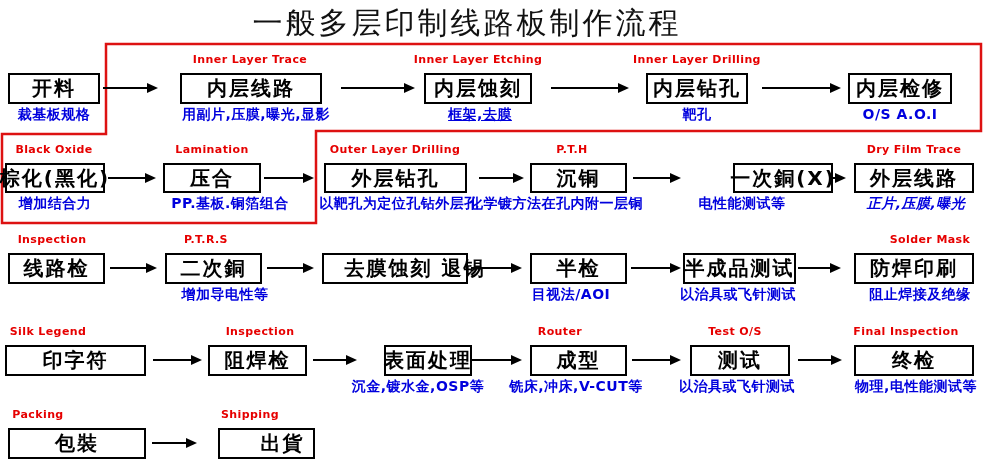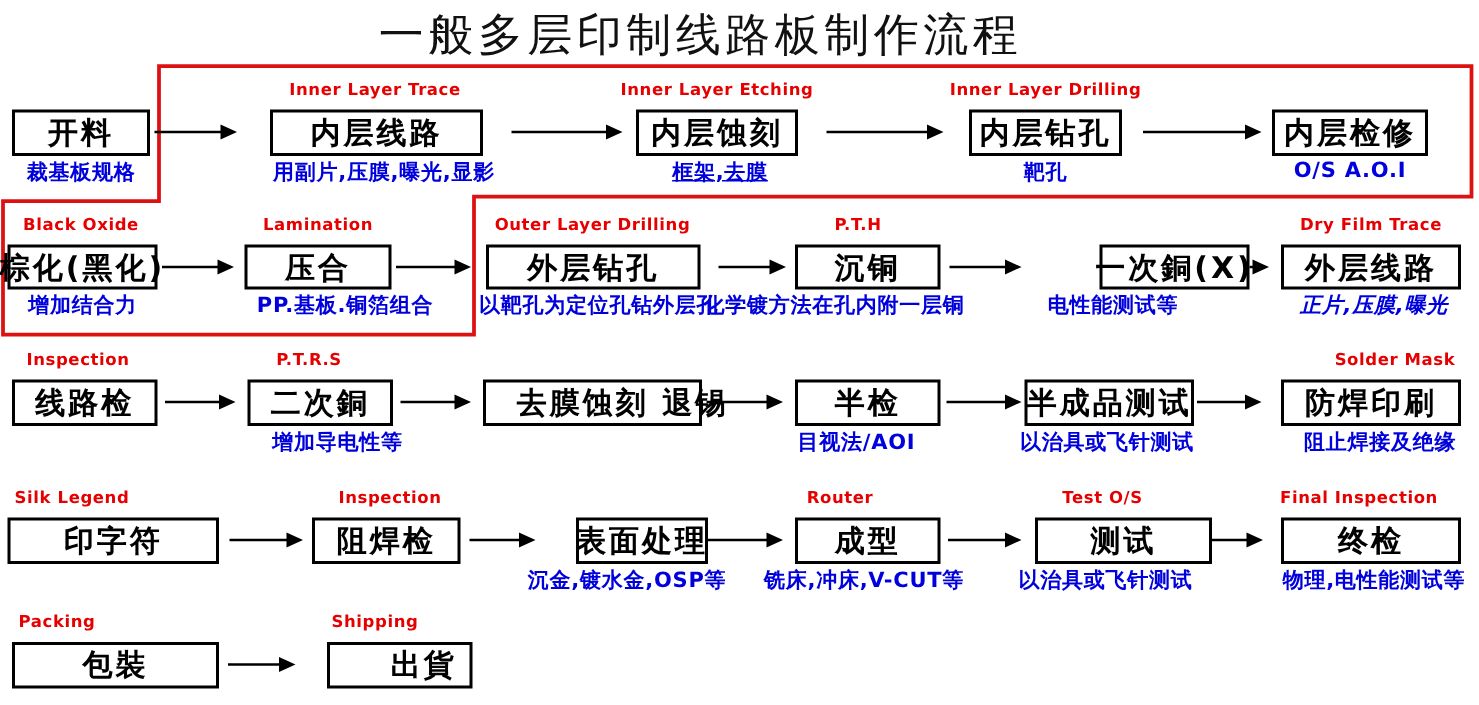--- a/index.html
+++ b/index.html
@@ -165,21 +165,21 @@
     <div class="plabel" style="left: 260px; top: 325px;">Inspection</div>
     <div class="pbox" style="left: 384px; top: 345px; width: 88px; height: 31px;">
       <span>表面处理</span>
     </div>
     <div class="pdesc" style="left: 418px; top: 378px;">沉金,镀水金,OSP等</div>
     <div class="pbox" style="left: 530px; top: 345px; width: 97px; height: 31px;">
       <span>成型</span>
     </div>
     <div class="plabel" style="left: 560px; top: 325px;">Router</div>
     <div class="pdesc" style="left: 576px; top: 378px;">铣床,冲床,V-CUT等</div>
-    <div class="pbox" style="left: 690px; top: 345px; width: 118px; height: 31px;">
+    <div class="pbox" style="left: 690px; top: 345px; width: 100px; height: 31px;">
       <span>测试</span>
     </div>
     <div class="plabel" style="left: 735px; top: 325px;">Test  O/S</div>
     <div class="pdesc" style="left: 737px; top: 378px;">以治具或飞针测试</div>
     <div class="pbox" style="left: 854px; top: 345px; width: 120px; height: 31px;">
       <span>终检</span>
     </div>
     <div class="plabel" style="left: 906px; top: 325px;">Final Inspection</div>
     <div class="pdesc" style="left: 916px; top: 378px;">物理,电性能测试等</div>
     <div class="pbox" style="left: 8px; top: 428px; width: 138px; height: 31px;">

